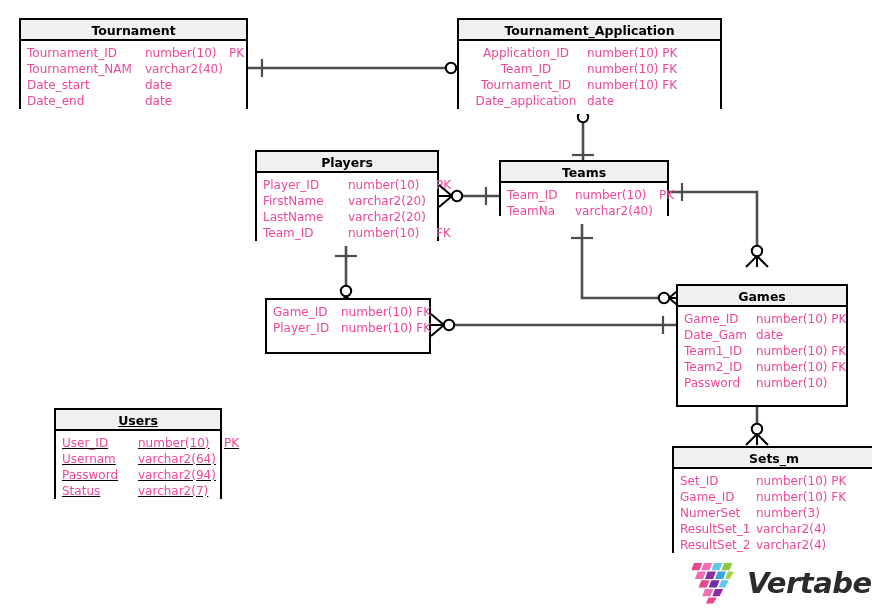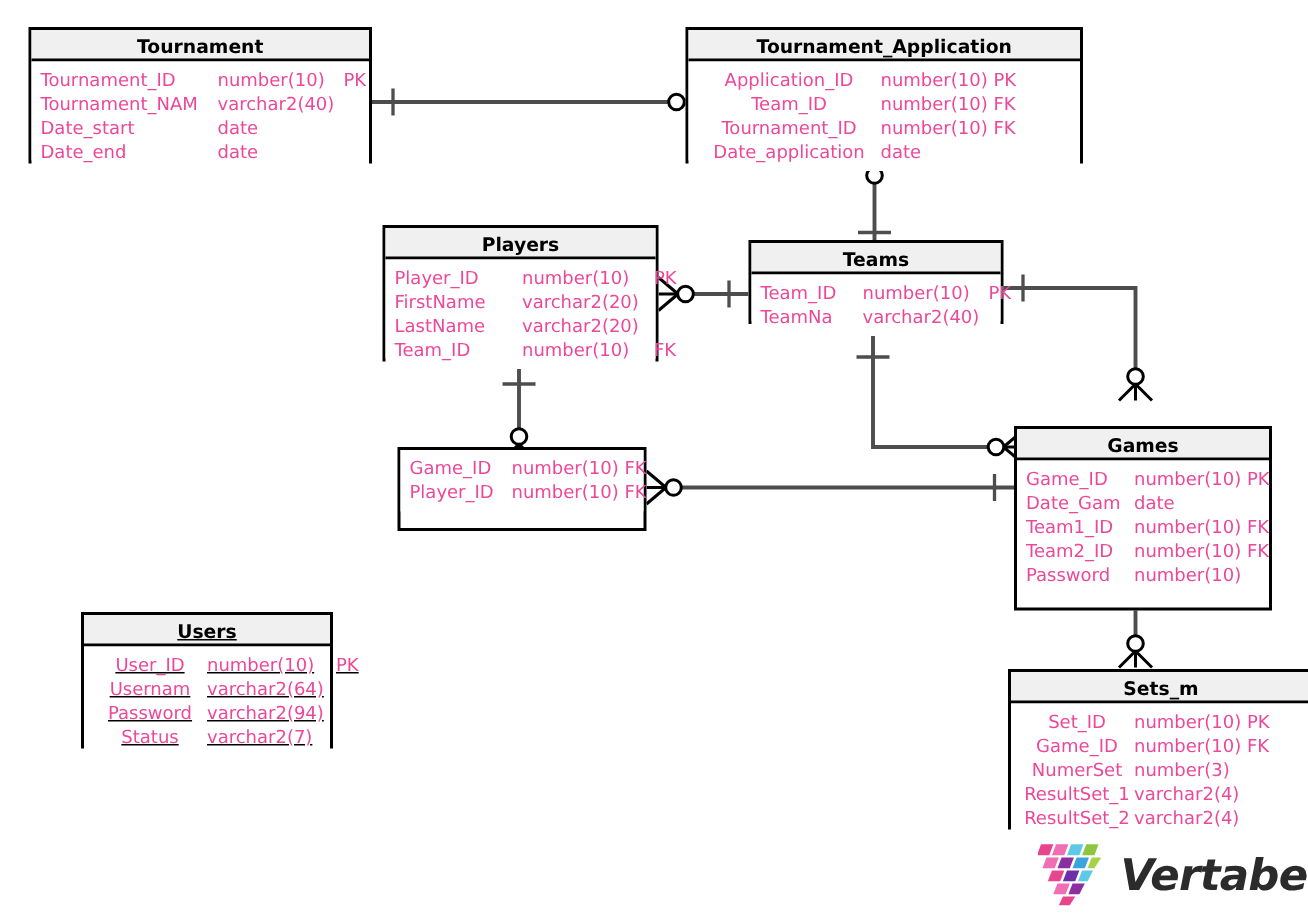--- a/index.html
+++ b/index.html
@@ -76,21 +76,21 @@
 
   .cols-d .aname { width: 68px; }
   .cols-d .atype { width: 84px; }
 
   .cols-e .aname { width: 68px; }
   .cols-e .atype { width: 86px; }
 
   .cols-f .aname { width: 72px; }
   .cols-f .atype { width: 85px; }
 
-  .cols-g .aname { width: 76px; text-align: center; }
+  .cols-g .aname { width: 76px; }
   .cols-g .atype { width: 86px; }
 
   
   #logo {
     position: absolute;
     left: 692px; top: 561px;
     width: 172px; height: 44px;
     z-index: 8;
     display: flex;
     align-items: center;

